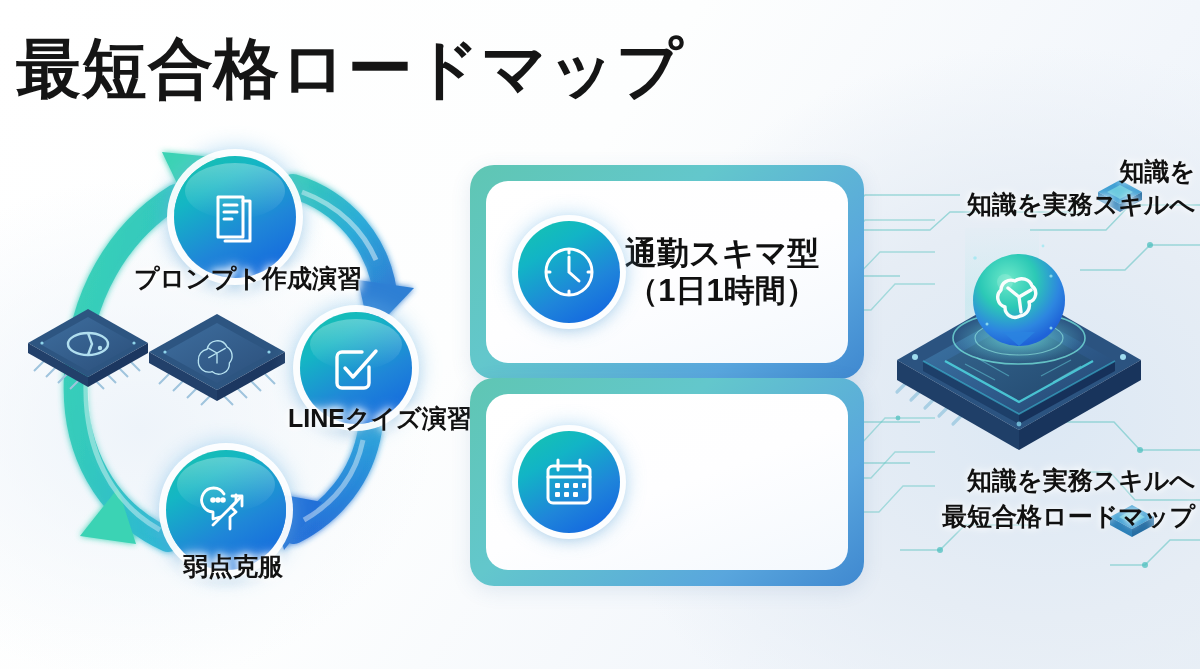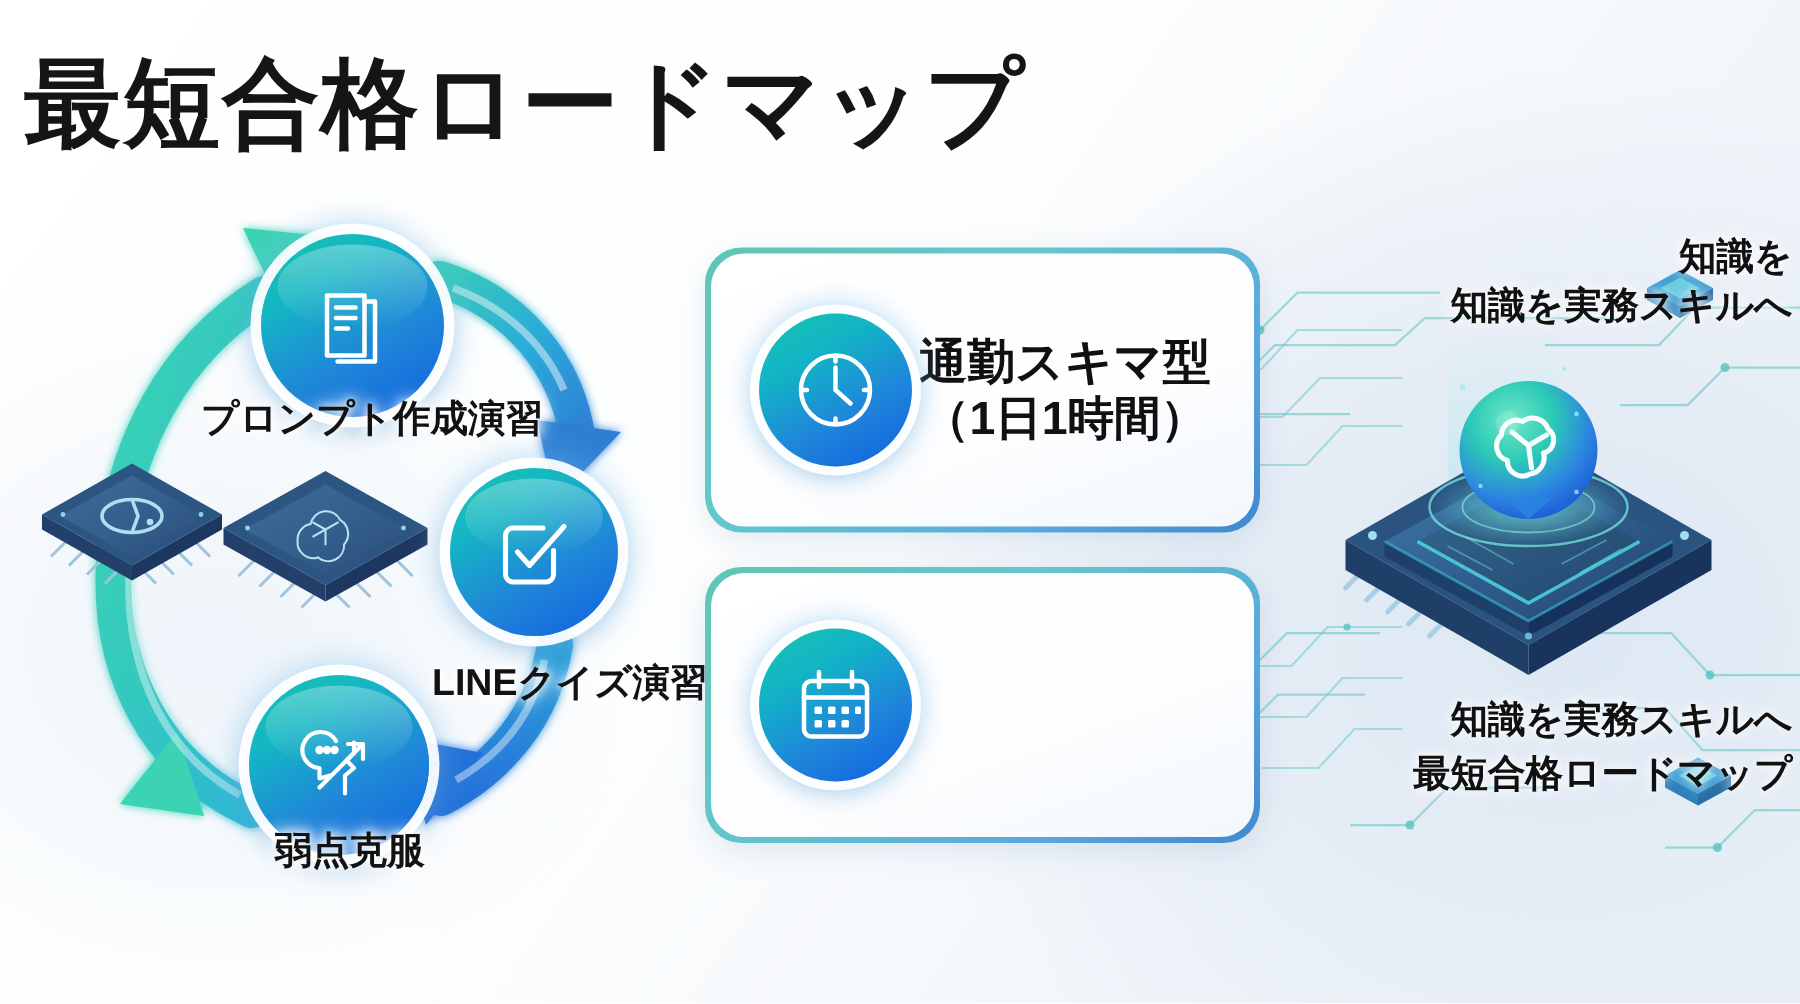--- a/index.html
+++ b/index.html
@@ -49,28 +49,28 @@
 
   .n1{left:134px;top:16px;width:122px;height:122px;}
   .n2{left:260px;top:172px;width:112px;height:112px;}
   .n3{left:126px;top:310px;width:120px;height:120px;}
 
   .clabel{
     position:absolute;font-size:25px;font-weight:bold;color:#121212;white-space:nowrap;
     text-shadow:0 0 6px #fff,0 0 10px #fff,0 0 14px #fff;
   }
   .cl1{left:94px;top:122px;}
-  .cl2{left:248px;top:262px;margin-top:36px;}
+  .cl2{left:248px;top:262px;}
   .cl3{left:143px;top:410px;}
 
   
   .chip-iso{position:absolute;}
   
   .card-wrap{
-    position:absolute;left:470px;width:362px;border-radius:24px;padding:4px;
+    position:absolute;left:470px;width:362px;border-radius:24px;padding:16px;
     background:linear-gradient(140deg,#5fc6b3 0%,#63c7cc 38%,#59a6dd 76%,#3f88d0 100%);
     box-shadow:0 5px 20px rgba(60,110,165,.13);
   }
   .card-in{
     border-radius:22px;height:100%;
     background:linear-gradient(160deg,#ffffff 0%,#fefeff 52%,#f3f8fd 100%);
     display:flex;align-items:center;padding:0 18px;box-sizing:border-box;
   }
   .c1{top:165px;height:182px;}
   .c2{top:378px;height:176px;}

